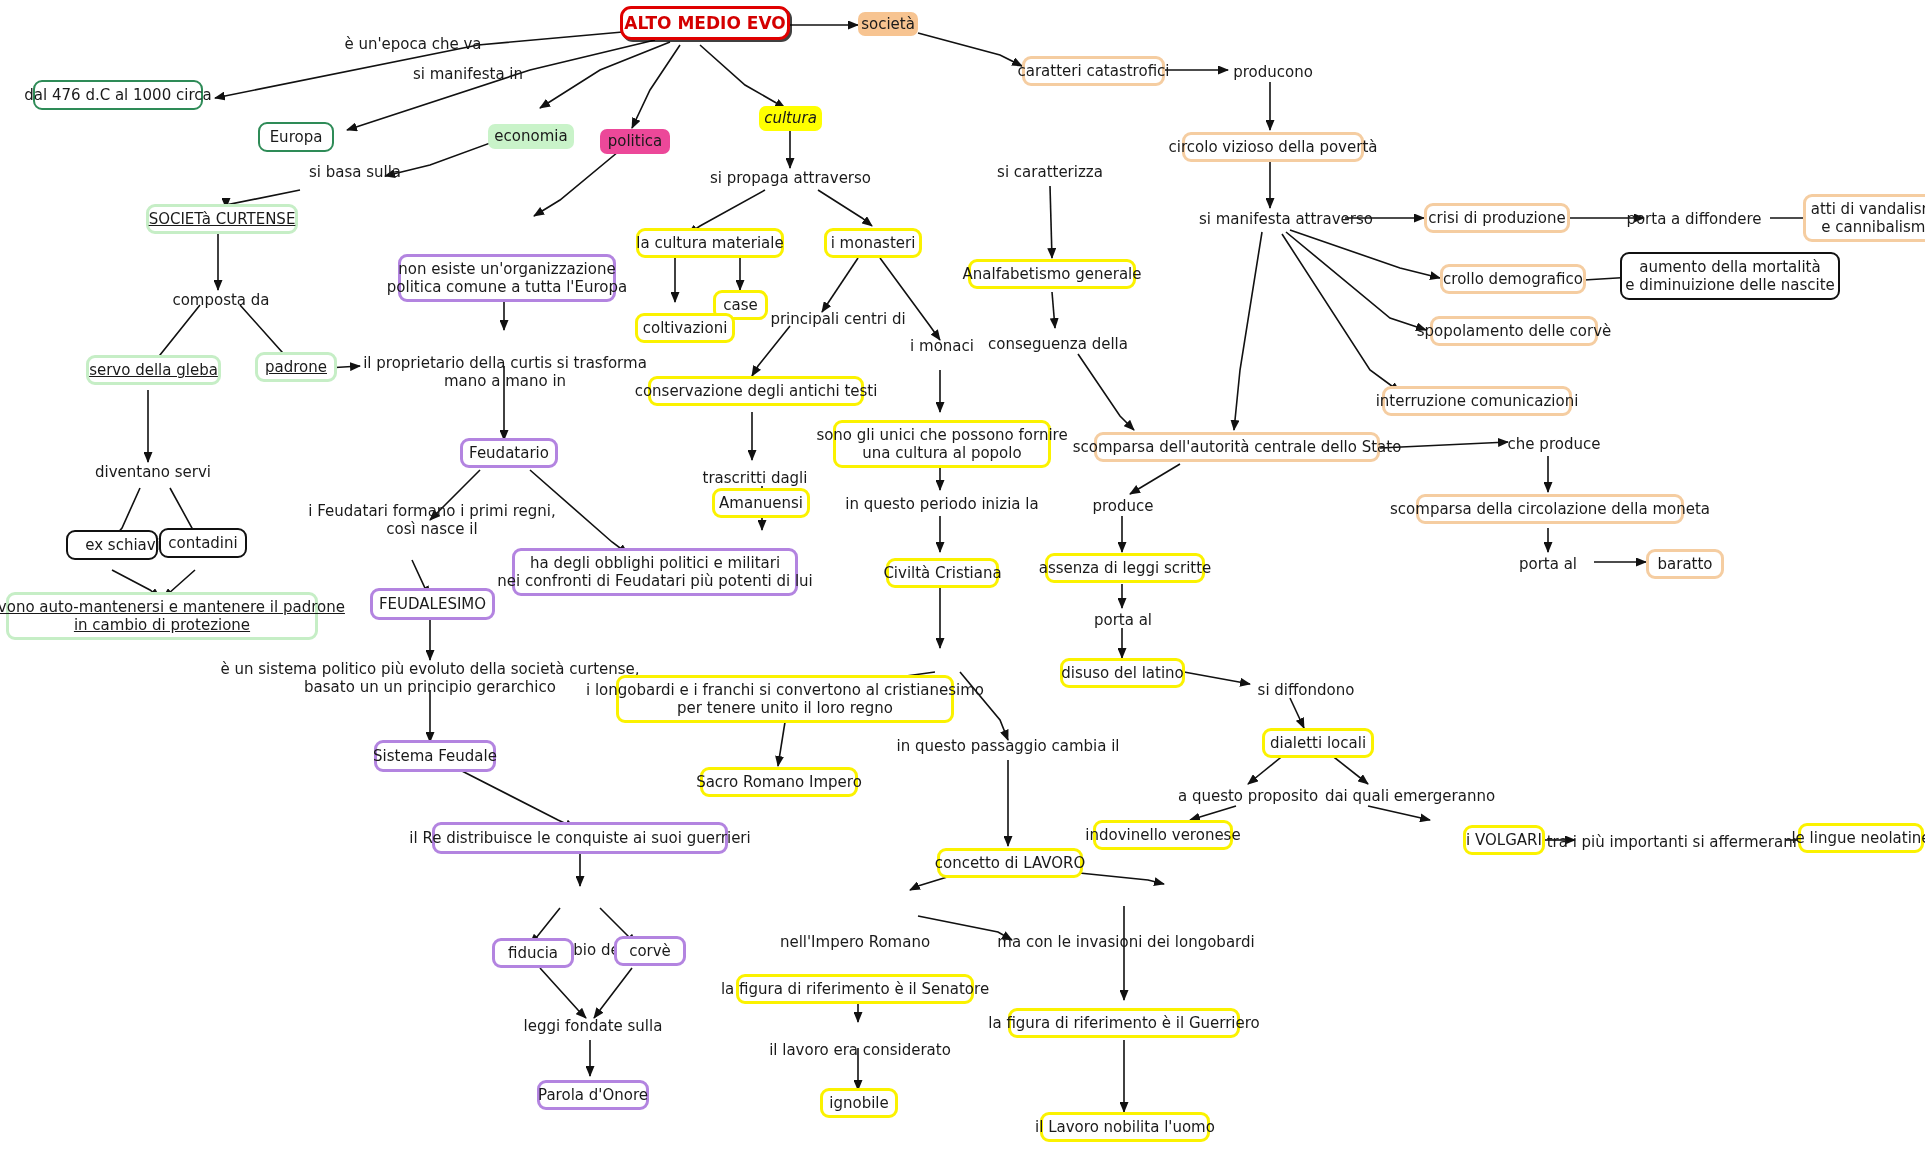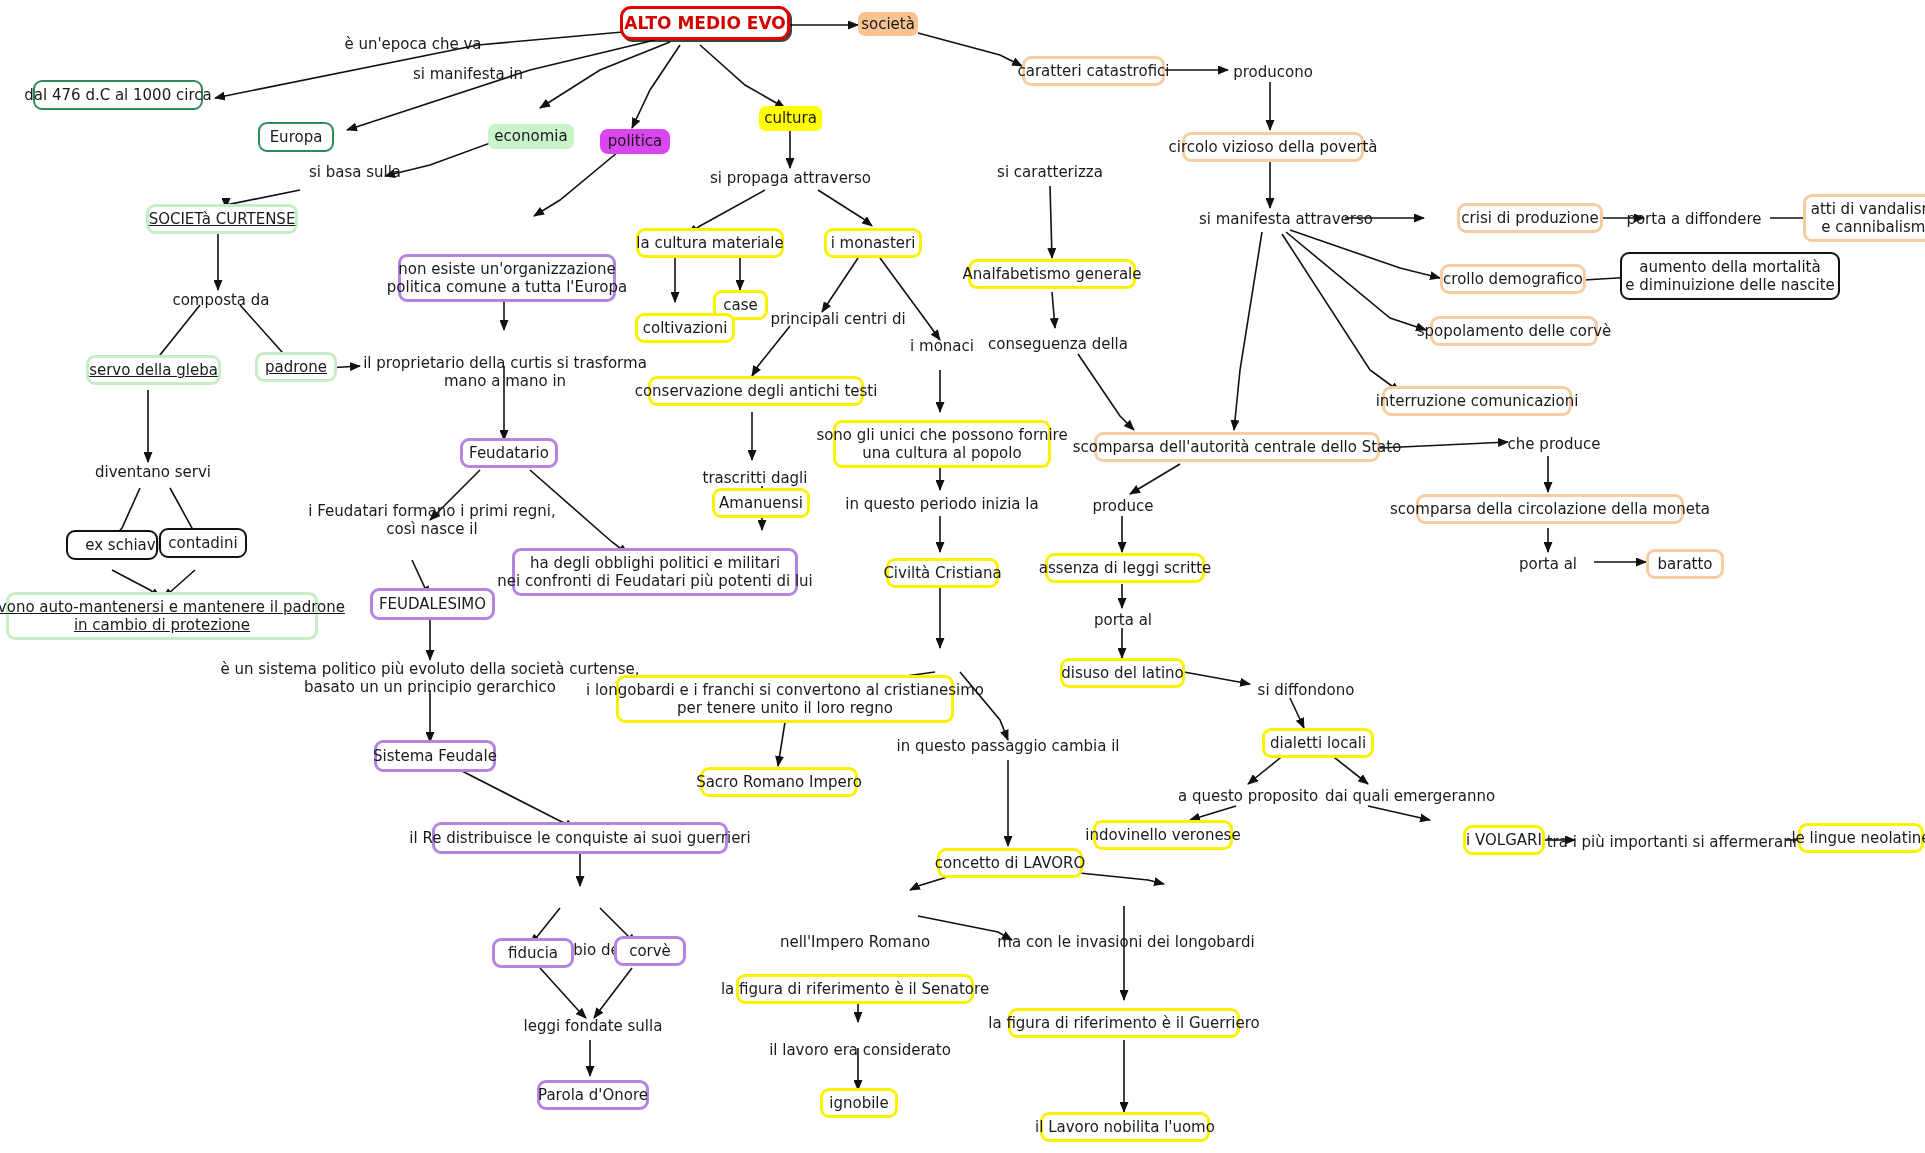--- a/index.html
+++ b/index.html
@@ -60,21 +60,21 @@
   .t-black  { border-width: 2.5px; border-color: #111111; }
 
   
   .pill {
     border-radius: 7px;
     padding: 2px 10px;
     border: none;
     font-size: 15px;
   }
   .f-green  { background: #c9f3c9; margin-top: 13px; }
-  .f-purple { background: #d946ef; border-radius: 8px; }
+  .f-purple { background: #ec4899; }
   .f-yellow { background: #ffff00; }
   .f-orange { background: #f7c491; }
 
   
   .link-label {
     background: transparent;
     border: none;
     padding: 0;
     font-size: 15px;
     color: #1a1a1a;
@@ -216,21 +216,21 @@
       <path d="M1124,906 L1124,1000"></path>
       <path d="M1124,1040 L1124,1112"></path>
     </g>
   </svg>
 
   <div class="node boxed t-root" style="left:620px; top:6px; width:170px; height:34px;">ALTO MEDIO EVO</div>
 
   <div class="node pill f-orange" style="left:858px; top:12px; width:60px; height:24px;">società</div>
   <div class="node pill f-green" style="left:488px; top:111px; width:86px; height:25px;">economia</div>
   <div class="node pill f-purple" style="left:600px; top:129px; width:70px; height:25px;">politica</div>
-  <div class="node pill f-yellow" style="left:759px; top:106px; width:63px; height:25px;">cultura</div>
+  <div class="node pill f-yellow" style="left:759px; top:106px; width:63px; height:25px;font-style:italic;">cultura</div>
 
   <div class="node link-label" style="left:338px; top:34px; width:150px; height:20px;">è un'epoca che va</div>
   <div class="node link-label" style="left:408px; top:64px; width:120px; height:20px;">si manifesta in</div>
   <div class="node link-label" style="left:300px; top:162px; width:110px; height:20px;">si basa sulla</div>
 
   <div class="node boxed t-greendark" style="left:33px; top:80px; width:170px; height:30px;">dal 476 d.C al 1000 circa</div>
   <div class="node boxed t-greendark" style="left:258px; top:122px; width:76px; height:30px;">Europa</div>
 
   <div class="node boxed t-greenlight" style="left:146px; top:204px; width:152px; height:30px;">SOCIETà CURTENSE</div>
   <div class="node link-label" style="left:166px; top:290px; width:110px; height:20px;">composta da</div>
@@ -290,21 +290,21 @@
   <div class="node boxed t-yellow" style="left:1040px; top:1112px; width:170px; height:30px;">il Lavoro nobilita l'uomo</div>
 
   <div class="node link-label" style="left:988px; top:162px; width:124px; height:20px;">si caratterizza</div>
   <div class="node boxed t-yellow" style="left:968px; top:259px; width:168px; height:30px;">Analfabetismo generale</div>
   <div class="node link-label" style="left:988px; top:334px; width:140px; height:20px;">conseguenza della</div>
 
   <div class="node boxed t-orange" style="left:1022px; top:56px; width:143px; height:30px;">caratteri catastrofici</div>
   <div class="node link-label" style="left:1228px; top:62px; width:90px; height:20px;">producono</div>
   <div class="node boxed t-orange" style="left:1182px; top:132px; width:182px; height:30px;">circolo vizioso della povertà</div>
   <div class="node link-label" style="left:1195px; top:209px; width:182px; height:20px;">si manifesta attraverso</div>
-  <div class="node boxed t-orange" style="left:1424px; top:203px; width:146px; height:30px;margin-left:33px;">crisi di produzione</div>
+  <div class="node boxed t-orange" style="left:1424px; top:203px; width:146px; height:30px;">crisi di produzione</div>
   <div class="node link-label" style="left:1608px; top:209px; width:172px; height:20px;">porta a diffondere</div>
   <div class="node boxed t-orange" style="left:1803px; top:194px; width:150px; height:48px;">atti di vandalismo
 e cannibalismo</div>
   <div class="node boxed t-orange" style="left:1440px; top:264px; width:146px; height:30px;">crollo demografico</div>
   <div class="node boxed t-black" style="left:1620px; top:252px; width:220px; height:48px;">aumento della mortalità
 e diminuizione delle nascite</div>
   <div class="node boxed t-orange" style="left:1430px; top:316px; width:168px; height:30px;">spopolamento delle corvè</div>
   <div class="node boxed t-orange" style="left:1382px; top:386px; width:190px; height:30px;">interruzione comunicazioni</div>
   <div class="node boxed t-orange" style="left:1094px; top:432px; width:286px; height:30px;">scomparsa dell'autorità centrale dello Stato</div>
   <div class="node link-label" style="left:1508px; top:434px; width:92px; height:20px;">che produce</div>

